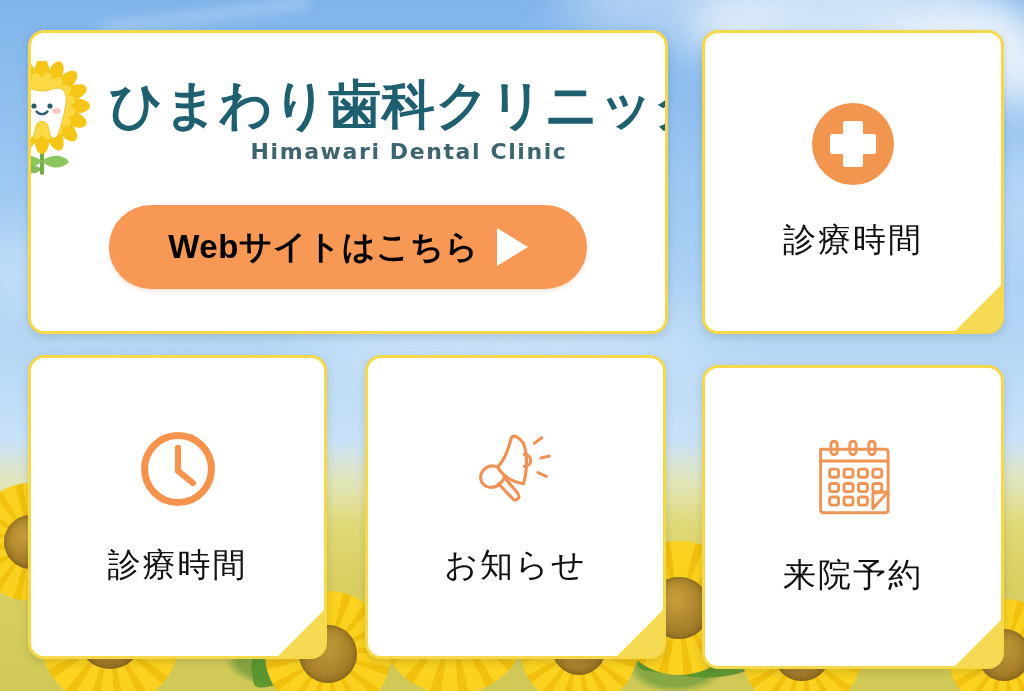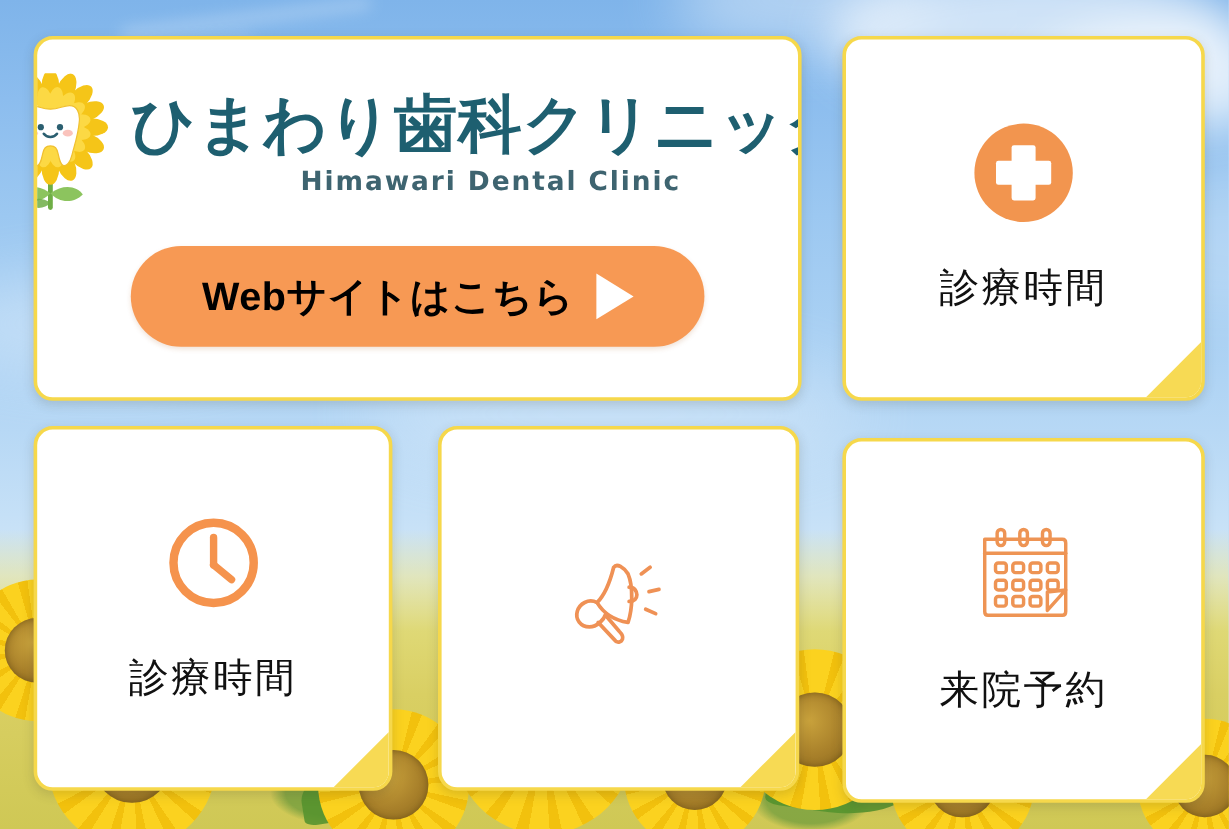--- a/index.html
+++ b/index.html
@@ -339,20 +339,21 @@
             <path d="M31 66 L46 82 C48 85 52 84 53 81 C54 78 52 76 50 74 L38 60"></path>
 
             <path d="M59 34 C64 34 66 38 66 41 C66 44 64 47 59 47"></path>
 
             <path d="M70 22 L78 16"></path>
             <path d="M77 38 L86 36"></path>
             <path d="M74 54 L83 58"></path>
           </g>
         </svg>
       </div>
+      <div class="tile-label">お知らせ</div>
     </div>
     <div class="fold"></div>
   </div>
 
   <div class="card" id="tile-book">
     <div class="tile-inner">
       <div class="tile-icon">
         <svg viewBox="0 0 100 100" width="90" height="90" aria-hidden="true">
           <g fill="none" stroke="#ee9454" stroke-width="3.2" stroke-linecap="round" stroke-linejoin="round">
 

